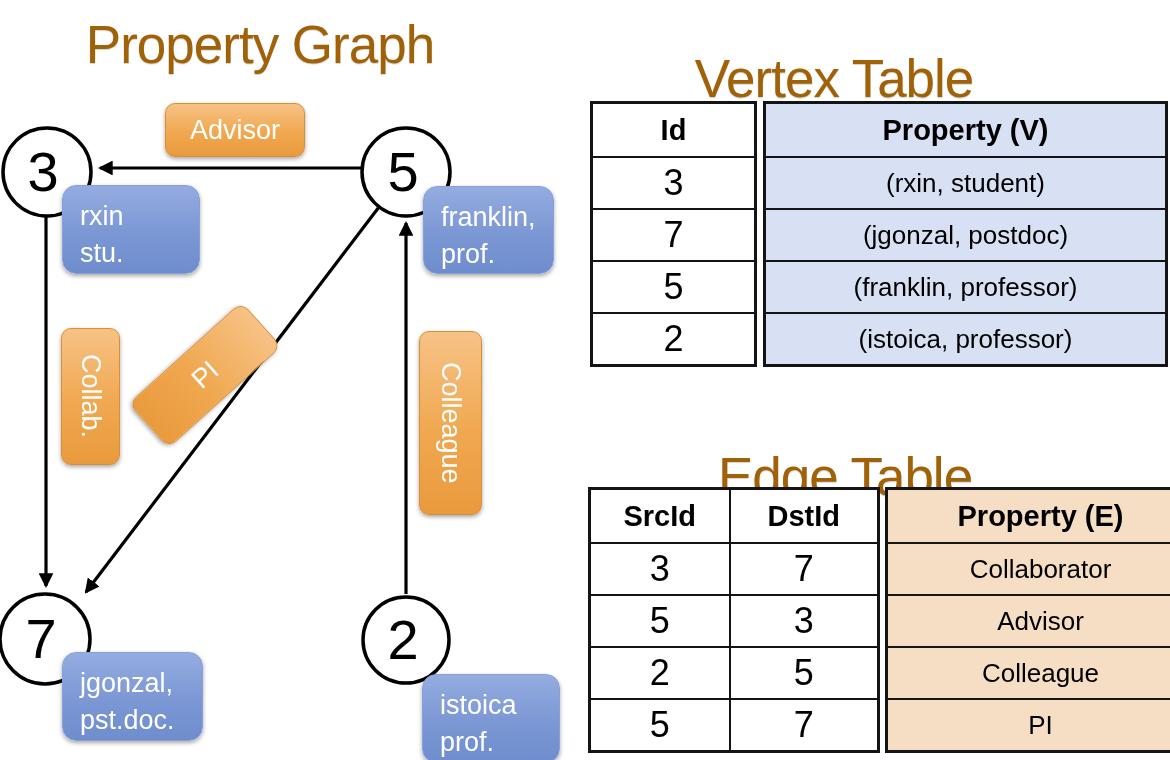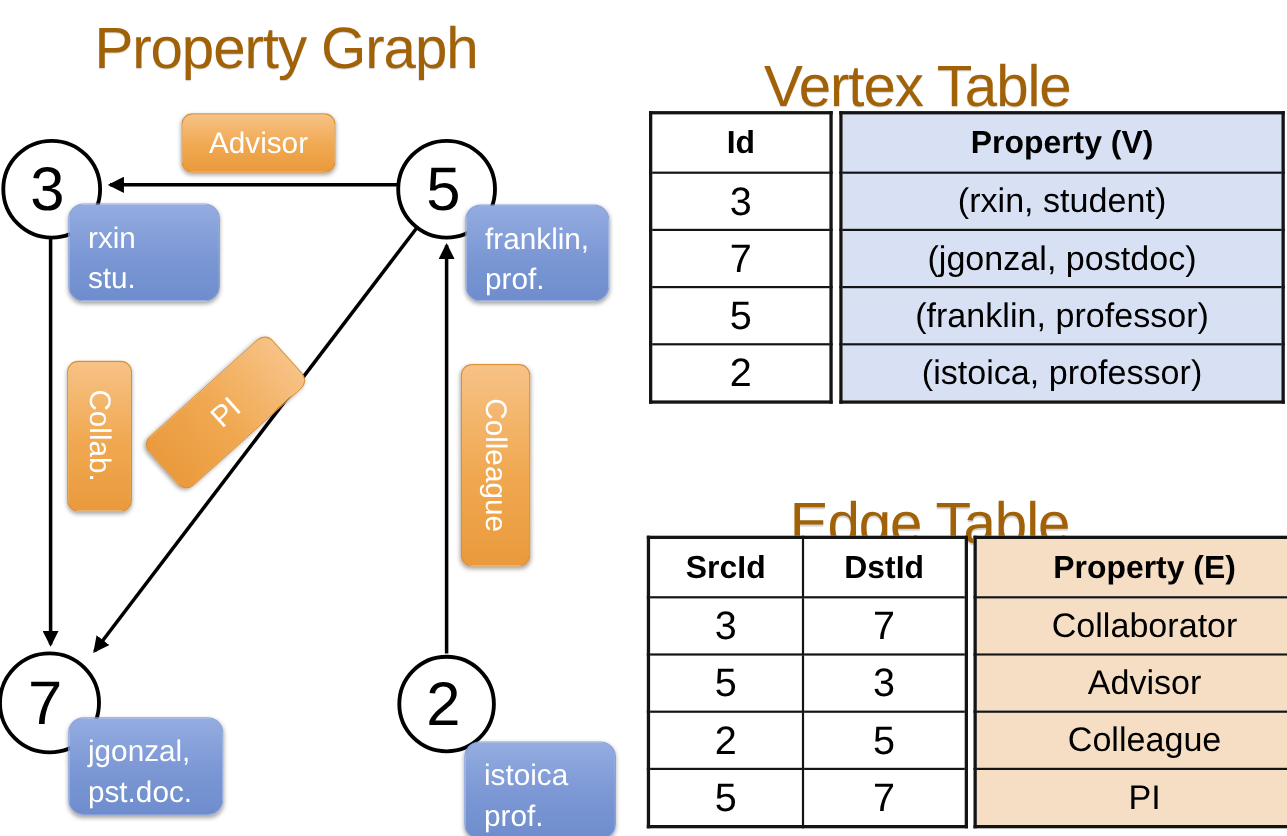--- a/index.html
+++ b/index.html
@@ -41,21 +41,21 @@
   .b-jgonzal{left:62px;top:652px;width:141px;height:89px;}
   .b-istoica{left:422px;top:652px;width:138px;height:89px;margin-top:22px;}
 
   
   table.tbl{border-collapse:collapse;table-layout:fixed;position:absolute;
             border:3px solid #141414;background:#fff;}
   table.tbl td{border:2.4px solid #141414;text-align:center;vertical-align:middle;
                padding:0;overflow:hidden;white-space:nowrap;}
   td.hd{font-weight:bold;font-size:29px;height:52px;}
   td.num{font-size:36px;height:50px;}
-  td.txt{font-size:31px;height:50px;}
+  td.txt{font-size:26px;height:50px;}
   .fill-blue{background:#D8E1F3;}
   .fill-tan{background:#F5DEC3;}
 
   .vt-id{left:590px;top:101px;width:167px;}
   .vt-prop{left:763px;top:101px;width:405px;}
   .et-ids{left:588px;top:487px;width:289px;}
   .et-prop{left:885px;top:487px;width:311px;}
   col.c-src{width:140px;} col.c-dst{width:149px;}
 </style>
 </head>

